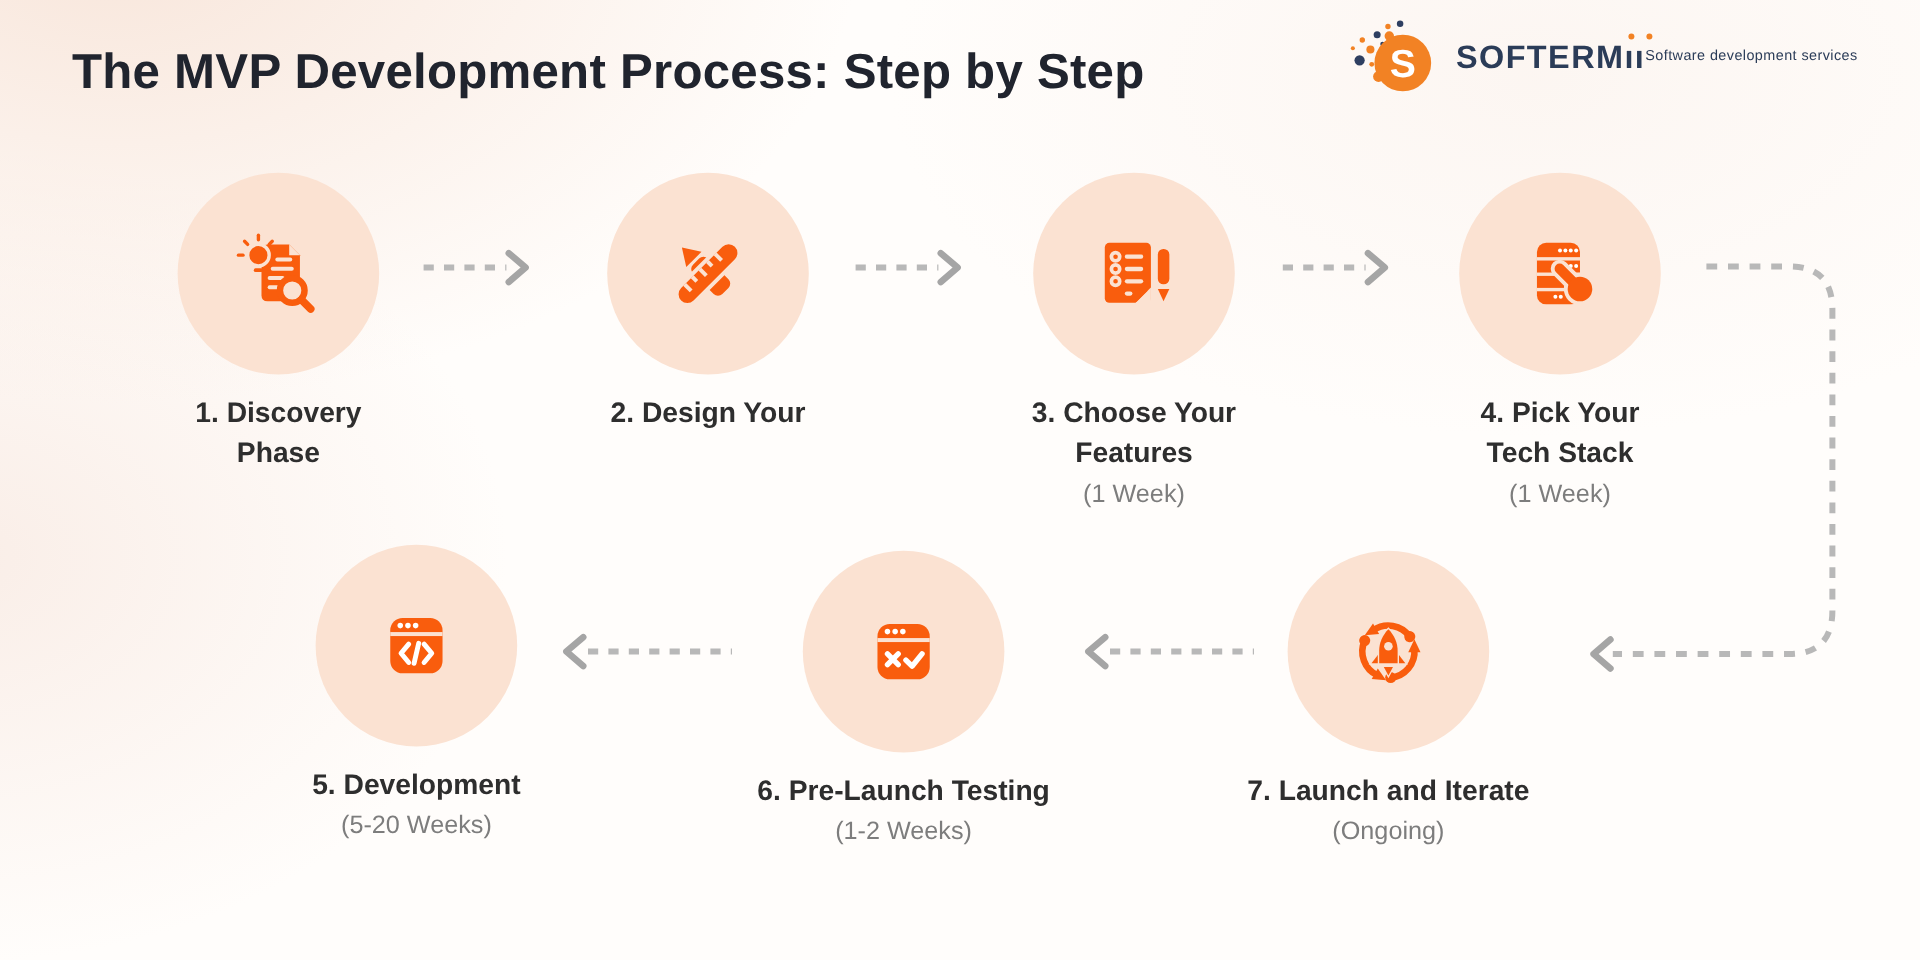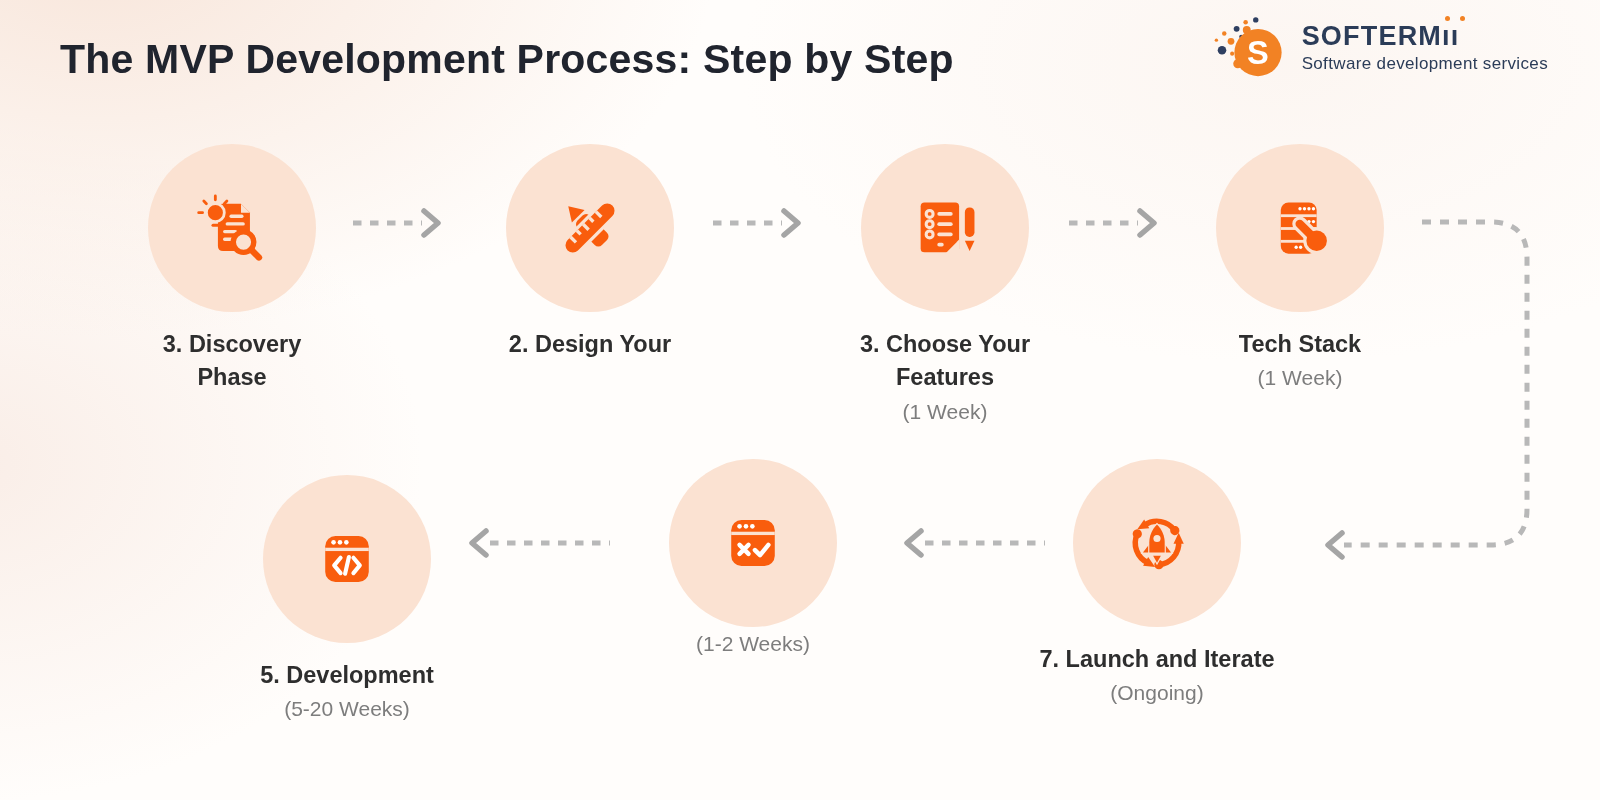--- a/index.html
+++ b/index.html
@@ -11,28 +11,28 @@
       radial-gradient(700px 520px at -2% 58%, rgba(249,236,229,.9), rgba(249,236,229,0) 65%),
       radial-gradient(900px 500px at 80% 8%, rgba(250,240,234,.55), rgba(250,240,234,0) 60%),
       #fffdfb;
   }
   .page-title{
     position:absolute;left:60px;top:36px;
     font-size:41px;font-weight:800;color:#20242e;letter-spacing:.2px;
   }
   
   .logo{position:absolute;top:12px;right:52px;display:flex;align-items:center;gap:10px;}
-  .logo-text{display:flex;flex-direction:column;}
+  .logo-text{display:flex;}
   .brand{font-size:27px;font-weight:800;color:#2b3c58;letter-spacing:1.2px;line-height:1;}
   .brand .ii{position:relative;display:inline-block;}
   .brand .ii i{font-style:normal;}
   .brand .ii .dot{position:absolute;top:-7px;width:5px;height:5px;border-radius:50%;background:#f28224;}
   .brand .ii .dot.d1{left:3px;}
   .brand .ii .dot.d2{left:18px;}
-  .tagline{font-size:17px;color:#2b3c58;letter-spacing:.35px;margin-top:4px;}
+  .tagline{font-size:12px;color:#2b3c58;letter-spacing:.35px;margin-top:4px;}
   
   .step{position:absolute;width:320px;text-align:center;}
   .circle{
     width:168px;height:168px;border-radius:50%;background:#fbe2d2;
     margin:0 auto;display:flex;align-items:center;justify-content:center;
   }
   .step-title{margin-top:16px;font-size:23.5px;font-weight:700;color:#2e2e2e;line-height:1.42;}
   .step-title span{display:block;}
   .step-duration{margin-top:5px;font-size:21px;color:#7d7d7d;}
   .arrow{position:absolute;}
@@ -80,21 +80,21 @@
         <line x1="19" y1="10" x2="19" y2="7"></line>
         <line x1="26" y1="13" x2="28" y2="11"></line>
       </g>
       <circle cx="19" cy="20" r="7" fill="#f95d0d" stroke="#fbe2d2" stroke-width="2.2"></circle>
       <rect x="16" y="28.6" width="6" height="2.4" rx="1.2" fill="#f95d0d"></rect>
       <circle cx="41" cy="43" r="8" fill="#fbe2d2" stroke="#f95d0d" stroke-width="4.2"></circle>
       <line x1="47" y1="49" x2="53" y2="55" stroke="#f95d0d" stroke-width="5" stroke-linecap="round"></line>
     </svg>
   </div>
   <div class="step-title">
-    <span>3. Discovery</span>
+    <span>1. Discovery</span>
       <span>Phase</span>
   </div>
 </div>
 
 <div class="step" style="left:430px;top:144px;">
   <div class="circle">
     <svg width="82" height="82" viewBox="0 0 64 64">
       <g transform="rotate(45 32 32)">
         <path d="M8 32 L19 25 L19 39 Z" fill="#f95d0d"></path>
         <rect x="21" y="25.2" width="27" height="13.6" rx="4" fill="#f95d0d"></rect>
@@ -170,26 +170,27 @@
         <rect x="41.7" y="20" width="6.6" height="22" rx="3.3" transform="rotate(-45 45 42)"></rect>
         <circle cx="45" cy="42" r="8"></circle>
       </g>
       <g fill="#f95d0d">
         <rect x="41.7" y="20" width="6.6" height="22" rx="3.3" transform="rotate(-45 45 42)"></rect>
         <circle cx="45" cy="42" r="8"></circle>
       </g>
     </svg>
   </div>
   <div class="step-title">
+    <span>4. Pick Your</span>
       <span>Tech Stack</span>
   </div>
   <div class="step-duration">(1 Week)</div>
 </div>
 
-<div class="step" style="left:187px;top:475px;">
+<div class="step" style="left:187px;top:454px;">
   <div class="circle">
     <svg width="82" height="82" viewBox="0 0 64 64">
       <rect x="15" y="14" width="34" height="36" rx="8" fill="#f95d0d"></rect>
       <rect x="15" y="23.2" width="34" height="2.6" fill="#fbe2d2"></rect>
       <g fill="#ffffff">
         <circle cx="21.5" cy="19" r="1.8"></circle>
           <circle cx="26.5" cy="19" r="1.8"></circle>
           <circle cx="31.5" cy="19" r="1.8"></circle>
       </g>
       <g stroke="#ffffff" stroke-width="3.2" stroke-linecap="round" stroke-linejoin="round" fill="none">
@@ -215,20 +216,24 @@
         <circle cx="21.5" cy="19" r="1.8"></circle>
           <circle cx="26.5" cy="19" r="1.8"></circle>
           <circle cx="31.5" cy="19" r="1.8"></circle>
       </g>
       <g stroke="#ffffff" stroke-width="3.5" stroke-linecap="round" stroke-linejoin="round" fill="none">
         <line x1="21.5" y1="33.5" x2="28.5" y2="40.5"></line>
         <line x1="28.5" y1="33.5" x2="21.5" y2="40.5"></line>
         <polyline points="33.5,37.5 37.5,41.5 44,33.5"></polyline>
       </g>
     </svg>
+  </div>
+  <div class="step-title">
+    <span>6. Pre-Launch Testing</span>
+      <span></span>
   </div>
   <div class="step-duration">(1-2 Weeks)</div>
 </div>
 
 <div class="step" style="left:997px;top:459px;">
   <div class="circle">
     <svg width="82" height="82" viewBox="0 0 64 64">
       <g>
         <g>
           <path d="M33.5 48.9 A17 17 0 0 0 48.9 30.5" fill="none" stroke="#f95d0d" stroke-width="4.3" stroke-linecap="round"></path>

